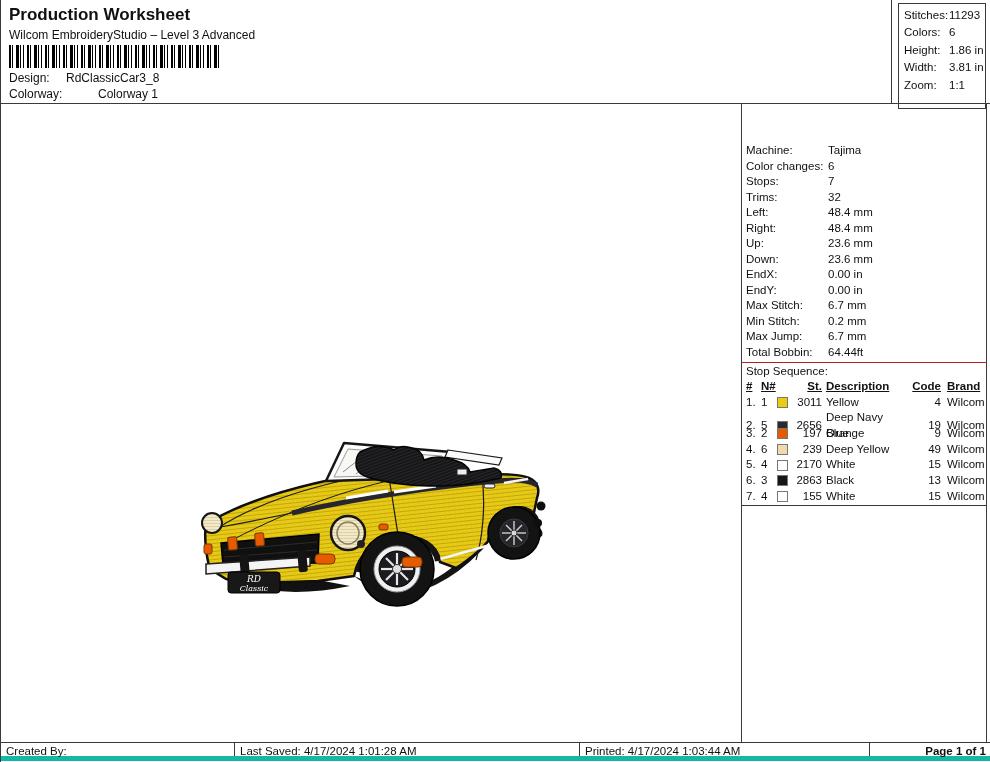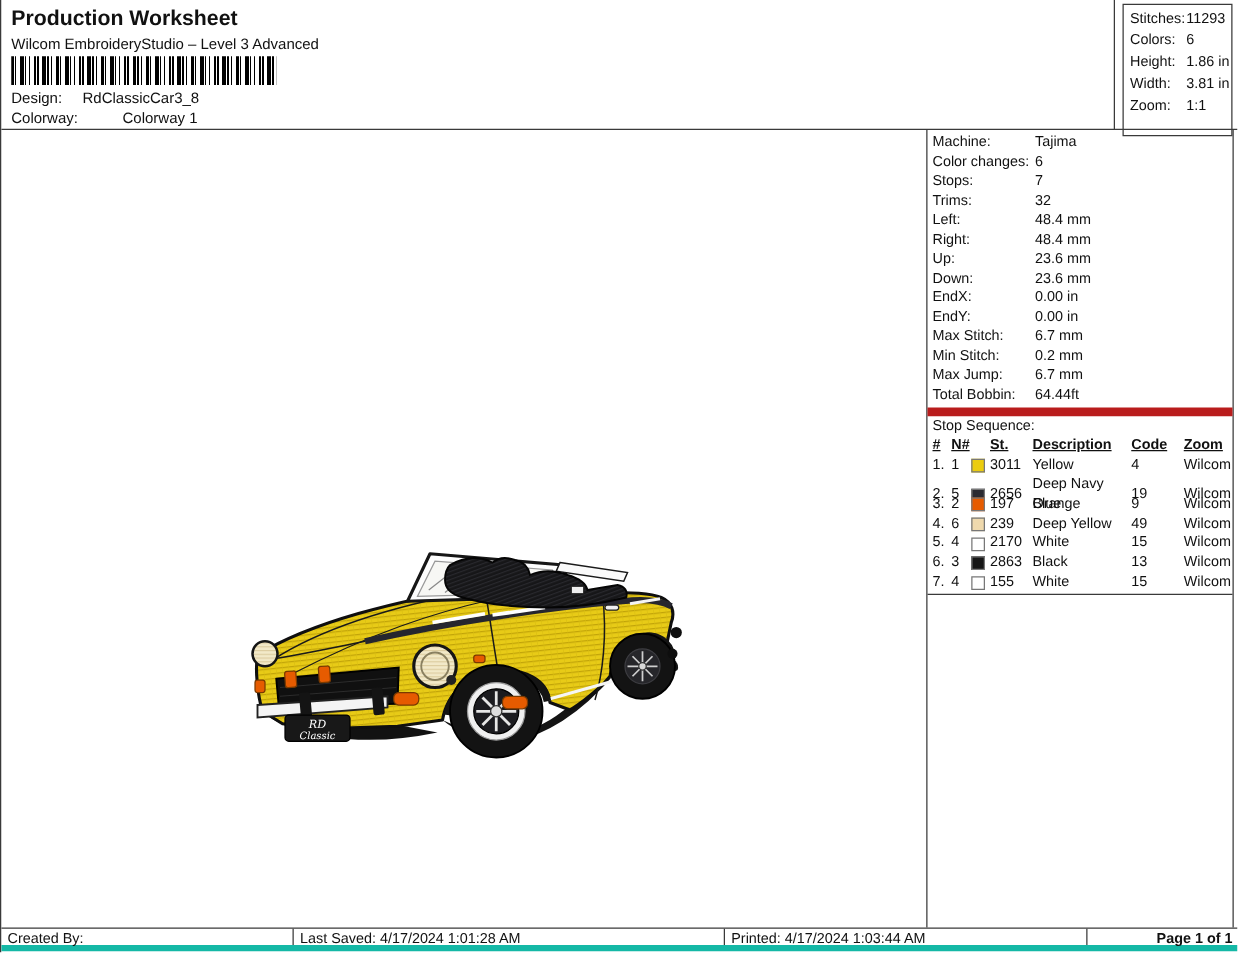--- a/index.html
+++ b/index.html
@@ -18,30 +18,30 @@
   .h-row{position:absolute;left:8px;font-size:12px;display:flex;}
   .h-row .lab{width:57px;}
   
   .sumbox{position:absolute;left:897px;top:3px;width:88px;height:106px;border:1px solid #3a3a3a;
           box-sizing:border-box;padding:3px 0 0 5px;font-size:11.5px;}
   .sumbox .row{display:flex;height:17.4px;line-height:17.4px;}
   .sumbox .lab{width:45px;}
   
   .panel{position:absolute;left:740px;top:104px;width:246px;height:638px;
          border-left:1px solid #3a3a3a;border-right:1px solid #3a3a3a;box-sizing:border-box;font-size:11.5px;}
-  .info{padding:3px 0 2px 4px;border-bottom:7px solid #b91c1c;}
+  .info{padding:3px 0 2px 4px;border-bottom:1px solid #b91c1c;margin-top:36px;}
   .info .row{display:flex;height:15.5px;line-height:15.5px;}
   .info .lab{width:82px;}
   .stop-title{height:16px;line-height:16px;padding-left:4px;}
   .seq{padding-left:4px;border-bottom:1px solid #3a3a3a;}
   .seq .trow{display:grid;grid-template-columns:15px 16px 15px 30px 4px 79px 36px 6px 1fr;
              align-items:center;height:15.7px;line-height:15.7px;}
   .seq .hd{font-weight:bold;}
   .seq .hd span{text-decoration:underline;}
-  .r{}
+  .r{text-align:right;}
   .swatch{width:11px;height:11px;border:1px solid #777;box-sizing:border-box;}
   
   .canvas{position:absolute;left:0;top:104px;width:740px;height:638px;text-align:right;}
   .art{position:absolute;left:197px;top:332px;}
   
   .footer{position:absolute;left:0;top:742px;width:990px;height:19px;border-top:1px solid #3a3a3a;
           border-bottom:5px solid #14b8a6;box-sizing:border-box;display:flex;font-size:11.5px;line-height:17px;}
   .footer .cell{box-sizing:border-box;padding-left:5px;}
   .footer .c1{width:233px;}
   .footer .c2{width:345px;border-left:1px solid #3a3a3a;}
@@ -265,21 +265,21 @@
     <div class="seq">
       <div class="trow hd">
         <div><span>#</span></div>
         <div><span>N#</span></div>
         <div></div>
         <div class="r"><span>St.</span></div>
         <div></div>
         <div><span>Description</span></div>
         <div class="r"><span>Code</span></div>
         <div></div>
-        <div><span>Zoom</span></div>
+        <div><span>Brand</span></div>
       </div>
       <div class="trow">
         <div>1.</div>
           <div>1</div>
         <div>
             <div class="swatch" style="background-color: rgb(235, 204, 14);"></div>
           </div>
         <div class="r">3011</div>
           <div></div>
         <div>Yellow</div>

